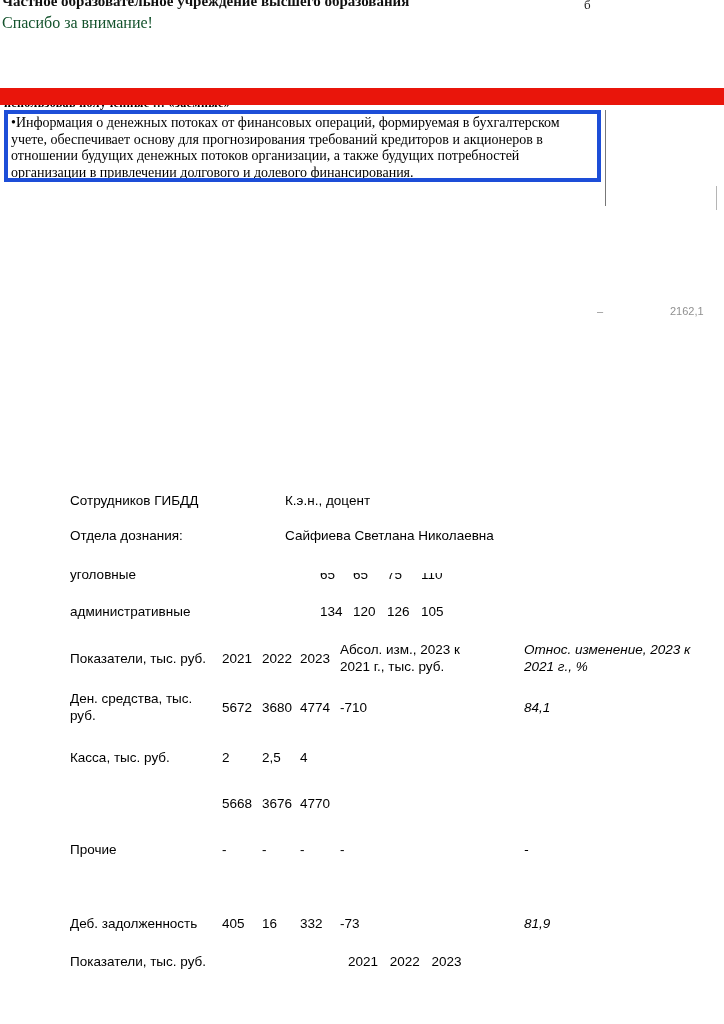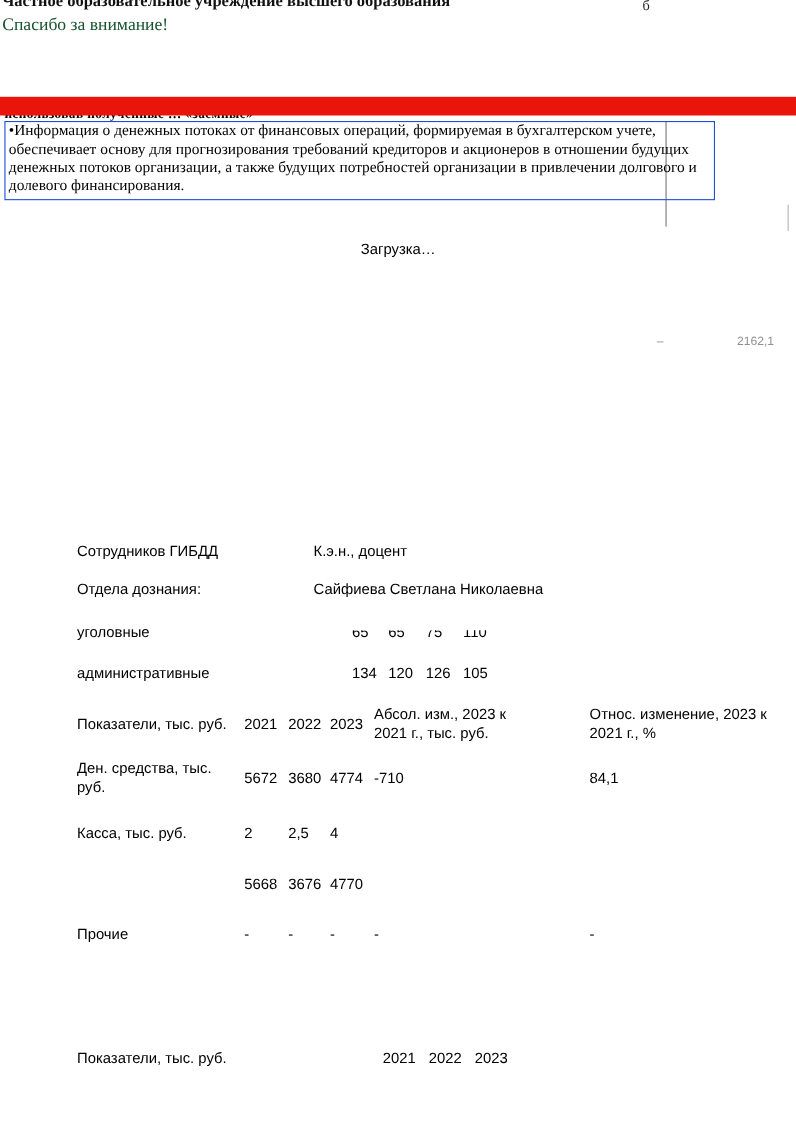--- a/index.html
+++ b/index.html
@@ -32,22 +32,22 @@
     font:bold 12px "Liberation Serif", serif; letter-spacing:.4px;
     white-space:nowrap; color:#000;
   }
   .redbar {
     position:absolute; left:0; top:88px; width:724px; height:17px;
     background:#e9150b; z-index:2;
   }
 
   
   .infobox {
-    position:absolute; left:4px; top:110px; width:646px; height:72px;
-    border:1px solid #1d4ed8; padding:1px 3px;
+    position:absolute; left:4px; top:110px; width:597px; height:72px;
+    border:4px solid #1d4ed8; padding:1px 3px;
     font:14px/16.5px "Liberation Serif", serif; color:#000;
     overflow:hidden; z-index:3; background:transparent;
   }
   .vline {
     position:absolute; left:605px; top:110px; width:1px; height:96px;
     background:#777;
   }
   .rmark {
     position:absolute; left:716px; top:186px; width:1px; height:24px;
     background:#b5b5b5;
@@ -71,21 +71,21 @@
   .row {
     position:absolute; left:0; width:712px; height:36px;
     font-size:13.5px; line-height:17px; color:#000;
   }
   .c   { position:absolute; top:0; white-space:nowrap; }
   .lab { left:70px; }
   .val { left:285px; }
   .wrap{ left:70px; width:148px; white-space:normal; }
   .y1  { left:222px; } .y2 { left:262px; } .y3 { left:300px; }
   .abs { left:340px; width:152px; white-space:normal; }
-  .rel { left:536px; width:176px; white-space:normal; }
+  .rel { left:524px; width:176px; white-space:normal;font-style:italic; }
   .n1  { left:320px; } .n2 { left:353px; } .n3 { left:387px; } .n4 { left:421px; }
   .vc  { top:9px; }
 
   
   .clipbox { top:7px; height:8px; overflow:hidden; }
   .clipbox > span { display:block; margin-top:-7px; }
 
   
   .t492{top:492px} .t527{top:527px} .t566{top:566px} .t603{top:603px}
   .t641{top:641px} .t690{top:690px} .t749{top:749px} .t786{top:786px}
@@ -105,21 +105,20 @@
 
   <div class="overlap-frag">использовав полученные … «заемные»</div>
   <div class="redbar"></div>
 
   <div class="infobox">
     <span>•Информация о денежных потоках от финансовых операций, формируемая в бухгалтерском учете, обеспечивает основу для прогнозирования требований кредиторов и акционеров в отношении будущих денежных потоков организации, а также будущих потребностей организации в привлечении долгового и долевого финансирования.</span>
   </div>
   <div class="vline"></div>
   <div class="rmark"></div>
 
-  <div class="loading">Загрузка…</div>
 
   <div class="faint-dash">–</div>
   <div class="faint-num">2162,1</div>
 
   <div class="row t492">
     <span class="c lab">Сотрудников ГИБДД</span>
     <span class="c val">К.э.н., доцент</span>
   </div>
   <div class="row t527">
     <span class="c lab">Отдела дознания:</span>
@@ -178,19 +177,27 @@
     <span class="c y3 vc">4770</span>
   </div>
   <div class="row t841">
     <span class="c lab">Прочие</span>
     <span class="c y1">-</span>
     <span class="c y2">-</span>
     <span class="c y3">-</span>
     <span class="c abs">-</span>
     <span class="c rel">-</span>
   </div>
+  <div class="row t915">
+    <span class="c lab">Деб. задолженность</span>
+    <span class="c y1">405</span>
+    <span class="c y2">16</span>
+    <span class="c y3">332</span>
+    <span class="c abs">-73</span>
+    <span class="c rel">81,9</span>
+  </div>
 
   <div class="row t953">
     <span class="c lab">Показатели, тыс. руб.</span>
     <span class="c years">2021 2022 2023</span>
   </div>
 
 </div>
 
 </body></html>

